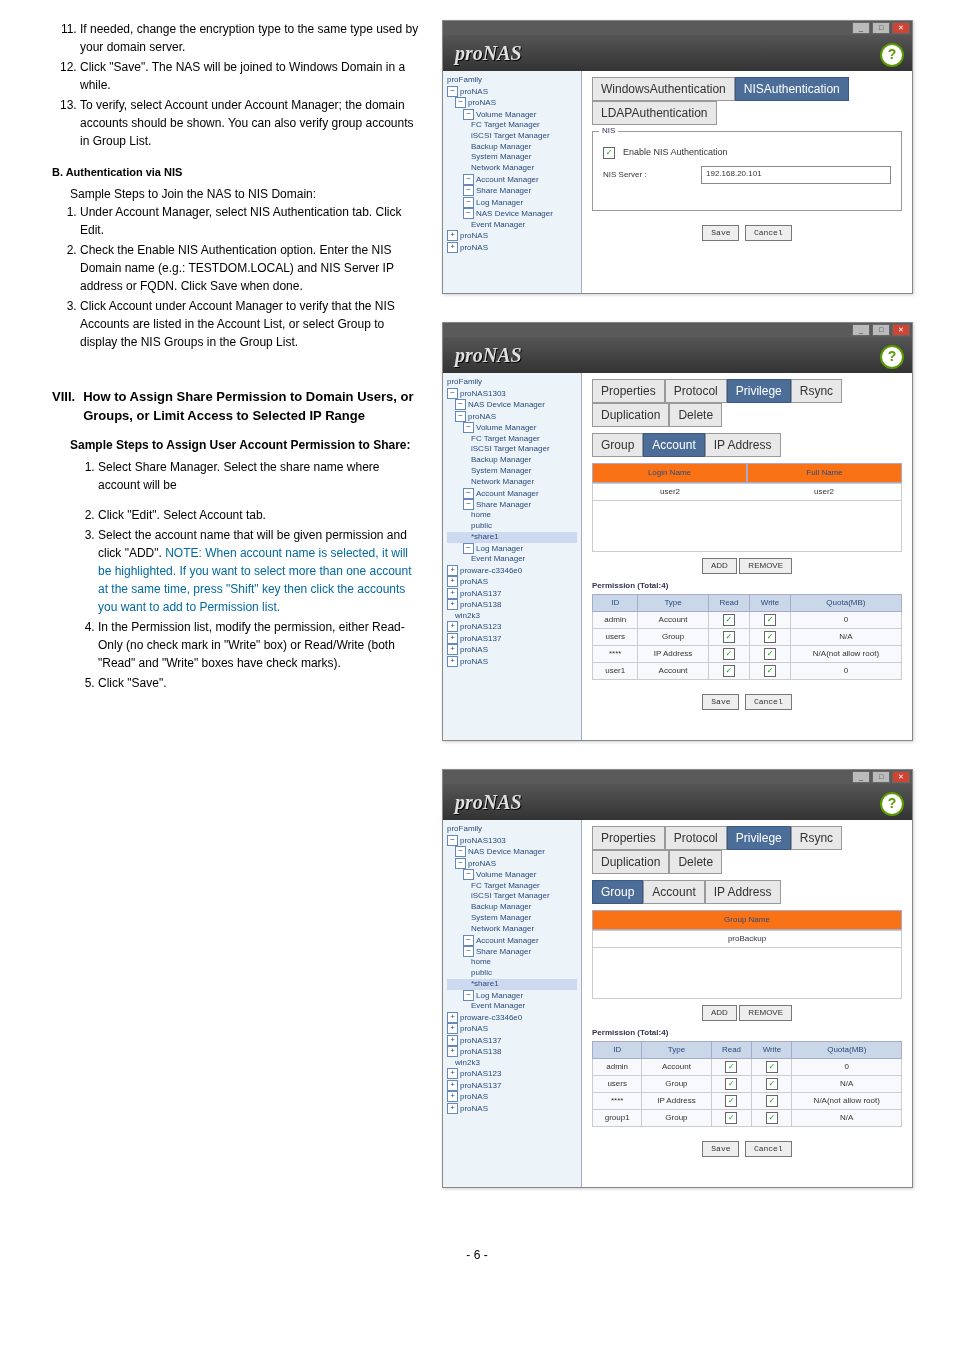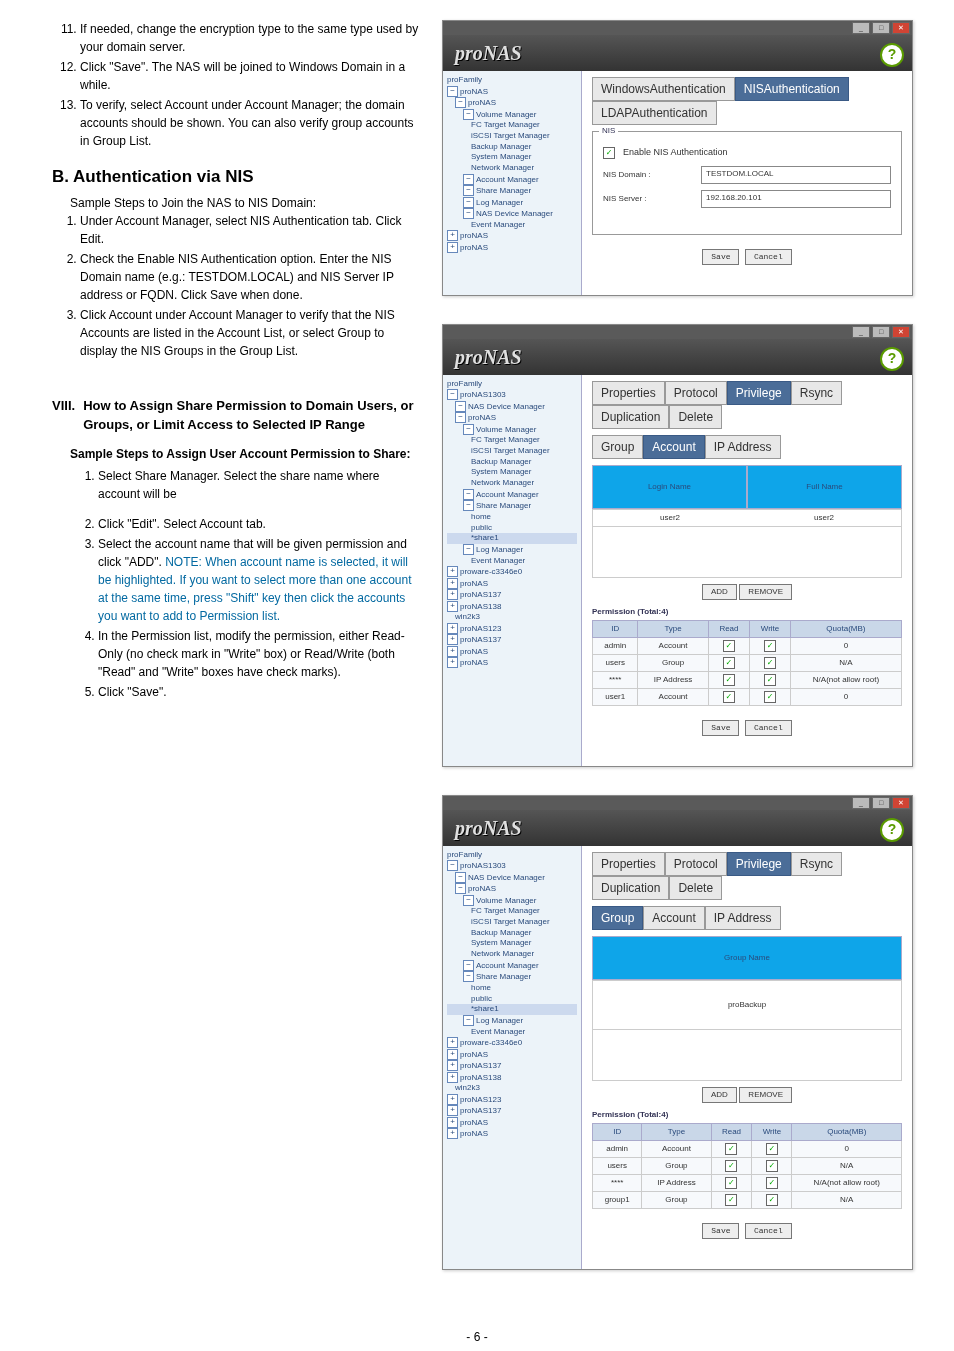--- a/index.html
+++ b/index.html
@@ -21,21 +21,21 @@
   }
   .left {
     width: 370px;
     flex-shrink: 0;
   }
   .right {
     flex: 1;
   }
   ol.num { margin: 0 0 12px 0; padding-left: 28px; }
   ol.num li { margin-bottom: 2px; }
-  .sect-head { font-weight: bold; font-size: 17px; margin-top: 14px; margin-bottom: 4px; }
+  .sect-head { font-weight: bold; font-size: 11px; margin-top: 14px; margin-bottom: 4px; }
   .sub-indent { margin-left: 18px; }
   .sub-hd { font-weight: bold; margin-top: 10px; margin-bottom: 4px; }
   .note { color: #0369a1; }
   .roman { font-weight: bold; font-size: 13px; margin-top: 18px; }
   .footer { text-align: center; margin-top: 30px; font-size: 12px; }
 
   
   .shot {
     border: 1px solid #888;
     background: #f8f8f8;
@@ -144,21 +144,21 @@
     font-weight: normal;
     color: #2a4b7c;
     text-align: center;
   }
   .grid td {
     border: 1px solid #ccc;
     padding: 2px 4px;
     text-align: center;
     background: #f7f9fc;
   }
-  .grid-h2 { background: #0ea5e9; padding: 15px; text-align: center; border: 1px solid #aac; font-size: 8px; color: #2a4b7c;}
+  .grid-h2 { background: #f97316; padding: 3px; text-align: center; border: 1px solid #aac; font-size: 8px; color: #2a4b7c;}
   .permleg { font-size: 8px; font-weight: bold; color: #335; margin: 6px 0 2px 0;}
   .toolbar-row { text-align: center; margin: 6px 0;}
 </style>
 </head>
 <body>
 
 <div class="page">
 <div class="cols">
 
 <div class="left">
@@ -237,24 +237,20 @@
         <div class="tabs-row">
           <div class="tab">WindowsAuthentication</div>
           <div class="tab active">NISAuthentication</div>
           <div class="tab">LDAPAuthentication</div>
         </div>
         <div class="fieldset">
           <div class="fs-legend">NIS</div>
           <div class="form-row">
             <span class="chk">✓</span>
             <span>Enable NIS Authentication</span>
-          </div>
-          <div class="form-row">
-            <span class="form-label">NIS Domain :</span>
-            <span class="form-input">TESTDOM.LOCAL</span>
           </div>
           <div class="form-row">
             <span class="form-label">NIS Server :</span>
             <span class="form-input">192.168.20.101</span>
           </div>
         </div>
         <div class="btn-row">
           <span class="btn">Save</span>
           <span class="btn">Cancel</span>
         </div>
@@ -425,21 +421,21 @@
           <div class="tab">Rsync</div>
           <div class="tab">Duplication</div>
           <div class="tab">Delete</div>
         </div>
         <div class="tabs-row">
           <div class="tab active">Group</div>
           <div class="tab">Account</div>
           <div class="tab">IP Address</div>
         </div>
         <div class="grid-h2">Group Name</div>
-        <div style="border:1px solid #ccc; padding:18px; text-align:center; font-size:8px;">proBackup</div>
+        <div style="border:1px solid #ccc; padding:2px; text-align:center; font-size:8px;">proBackup</div>
         <div style="height:50px; border:1px solid #ccc; border-top:none;"></div>
         <div class="toolbar-row">
           <span class="btn">ADD</span>
           <span class="btn">REMOVE</span>
         </div>
         <div class="permleg">Permission (Total:4)</div>
         <table class="grid">
           <tbody>
                   <tr>
             <th>ID</th>

